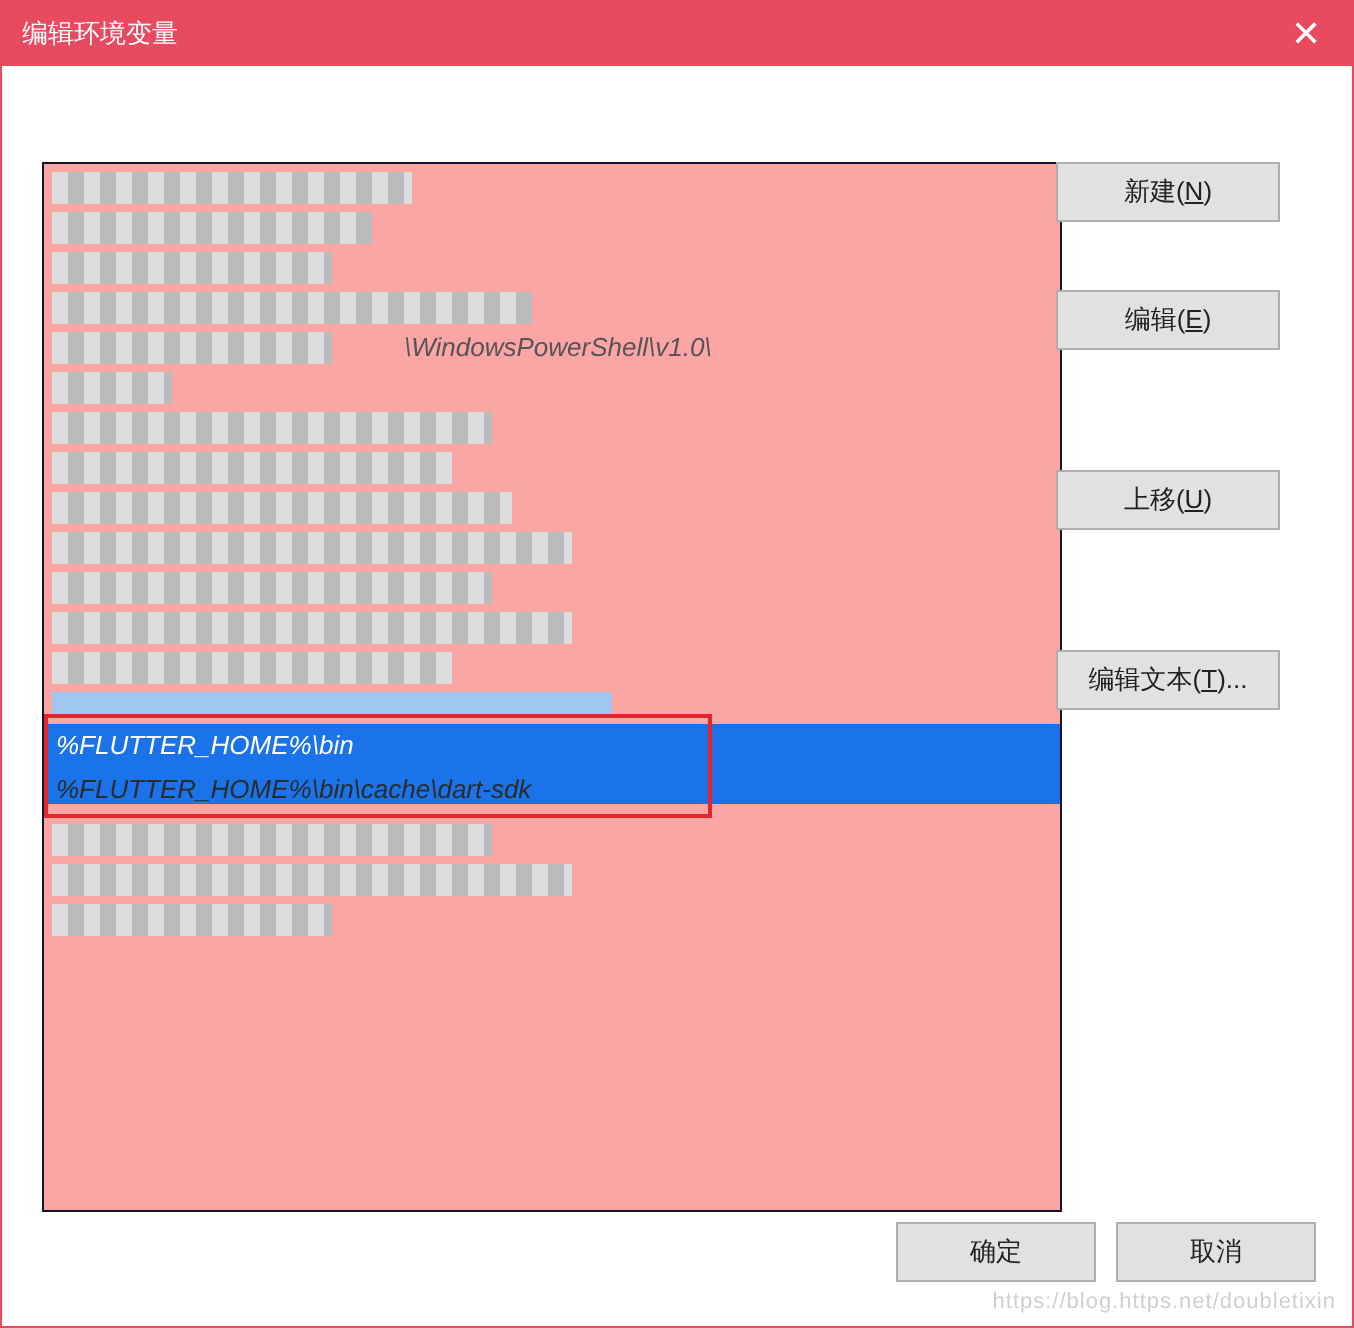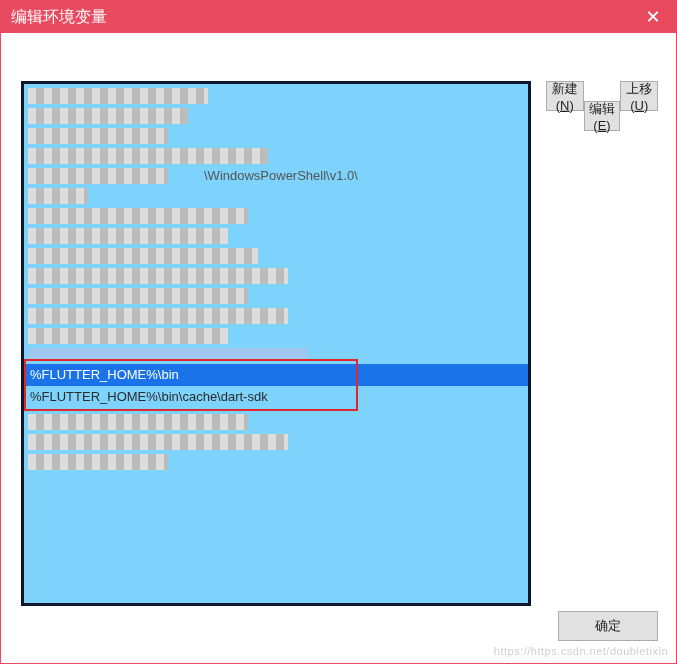--- a/index.html
+++ b/index.html
@@ -14,80 +14,81 @@
   }
   .titlebar {
     height: 32px;
     background: #e84a5f;
     color: #fff;
     display: flex;
     align-items: center;
     justify-content: space-between;
     padding-left: 10px;
   }
-  .titlebar-text { font-size: 16px; }
+  .titlebar-text { font-size: 13px; }
   .close-btn {
     width: 46px; height: 32px;
     display: flex; align-items: center; justify-content: center;
     font-size: 18px; font-weight: 300;
     cursor: pointer;
   }
   .content {
     position: absolute;
     top: 32px; left: 0; right: 0; bottom: 0;
     background: #fff;
     padding: 18px;
   }
   .list-area {
     position: absolute;
     top: 48px; left: 20px;
     width: 510px; height: 525px;
-    background: #7dd3fc;
-    border: 3px solid #0f172a;
+    background: #fca5a5;
+    border: 1px solid #0f172a;
     overflow: hidden;
+    font-style: italic;
   }
   
   .px-group div {
     position: absolute;
     background: linear-gradient(90deg, #ddd 0 8px, #bbb 8px 16px, #d0d0d0 16px 24px, #c8c8c8 24px 32px);
     background-size: 16px 16px;
   }
   .list-row {
-    height: 22px;
+    height: 40px;
     line-height: 22px;
     padding: 0 6px;
     color: #2b2b2b;
     white-space: nowrap;
   }
   .list-row.selected {
     background: #1a73e8;
     color: #fff;
   }
   .highlight-box {
     position: absolute;
     border: 2px solid #e3262b;
     pointer-events: none;
   }
   .side-buttons {
     position: absolute;
-    top: 48px; right: 18px;
+    top: 48px; right: 36px;
     width: 112px;
-    display: flex; flex-direction: row;
+    display: flex; flex-direction: column;
   }
   .btn {
     height: 30px;
     background: #e1e1e1;
     border: 1px solid #adadad;
     font-size: 13px;
     color: #222;
     cursor: pointer;
     display: flex; align-items: center; justify-content: center;
   }
-  .gap-s { margin-top: 20px; text-align: center; }
-  .gap-m { }
+  .gap-s { margin-top: 34px; text-align: center; }
+  .gap-m { margin-top: 60px; }
   .bottom-buttons {
     position: absolute;
     bottom: 22px; right: 18px;
     display: flex; gap: 10px;
   }
   .bottom-buttons .btn { width: 100px; }
   .watermark {
     position: absolute;
     bottom: 6px; right: 8px;
     font-size: 11px;
@@ -141,23 +142,29 @@
   <div class="side-buttons">
     <button class="btn">
       <span><span>新建(</span><span class="u">N</span><span>)</span></span>
     </button>
     <button class="btn gap-s">
       <span><span>编辑(</span><span class="u">E</span><span>)</span></span>
     </button>
     <button class="btn gap-m">
       <span><span>上移(</span><span class="u">U</span><span>)</span></span>
     </button>
+    <button class="btn gap-m">
+      <span><span>编辑文本(</span><span class="u">T</span><span>)...</span></span>
+    </button>
   </div>
 
   <div class="bottom-buttons">
     <button class="btn">
       <span>确定</span>
     </button>
+    <button class="btn">
+      <span>取消</span>
+    </button>
   </div>
 
 </div>
 
-<div class="watermark">https://https.csdn.net/doubletixin</div>
+<div class="watermark">https://blog.https.net/doubletixin</div>
 
 </body></html>

